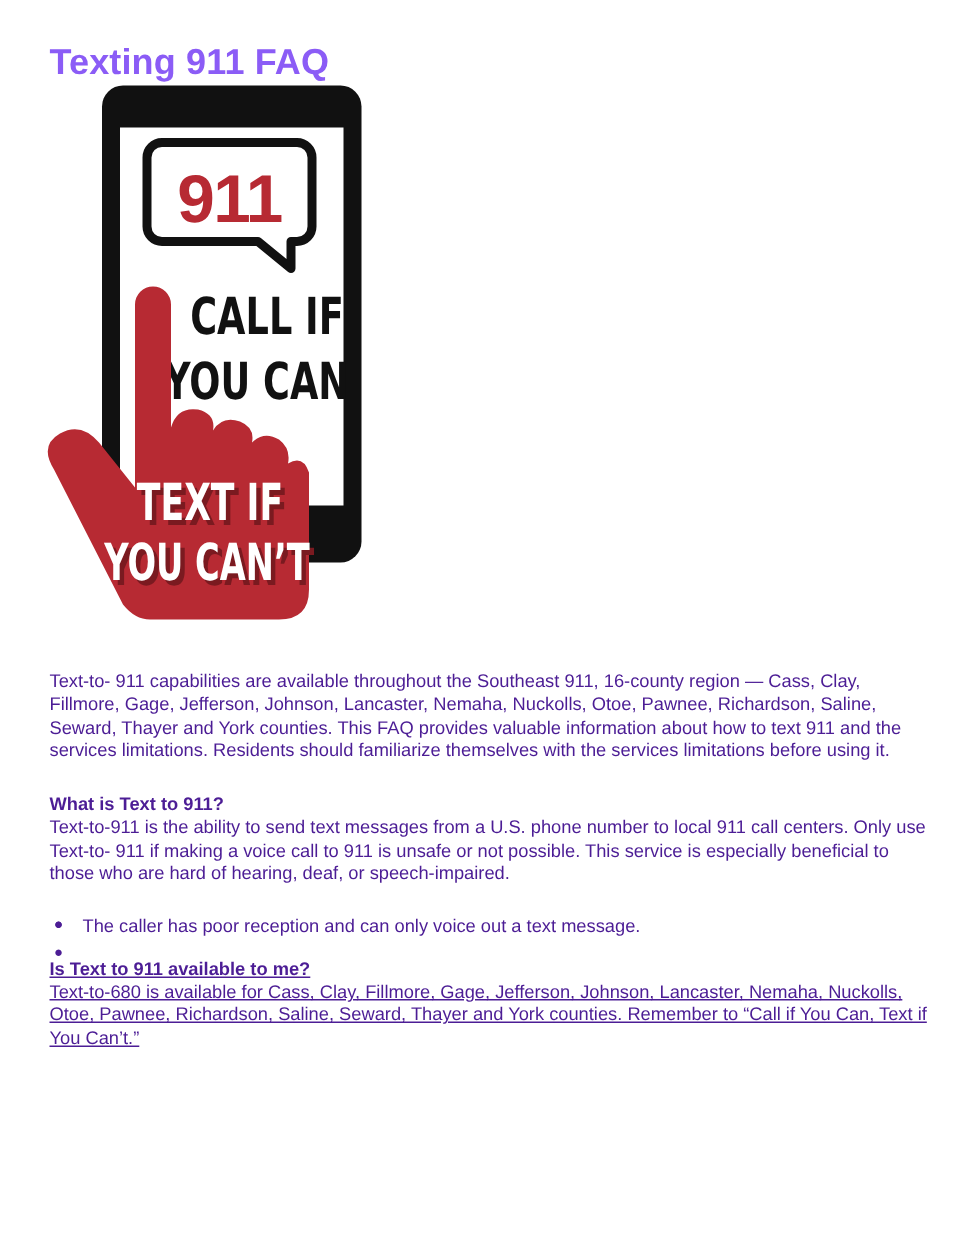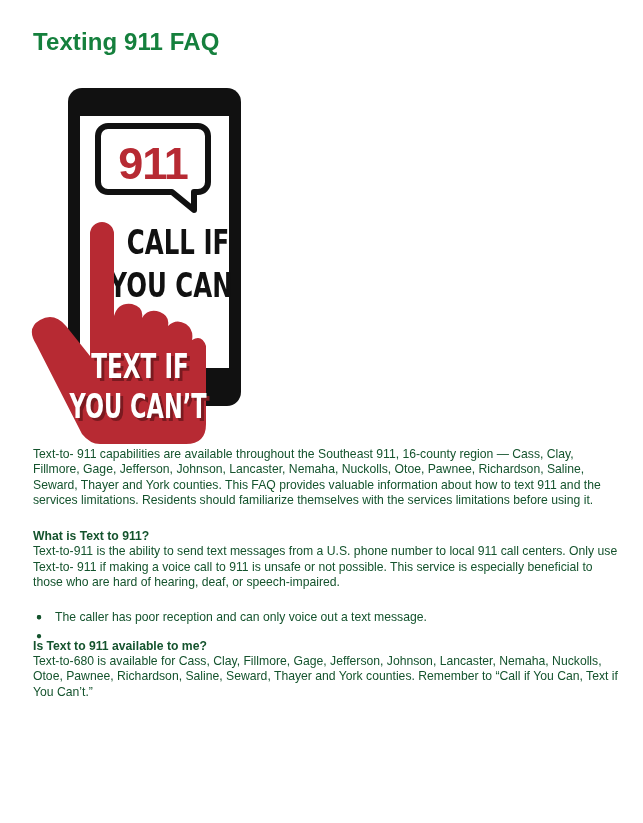--- a/index.html
+++ b/index.html
@@ -1,32 +1,32 @@
 <!DOCTYPE html>
 <html><head>
   <meta charset="utf-8">
   <style>
     html, body { margin: 0; padding: 0; background: #ffffff; }
     body { width: 643px; height: 823px; position: relative; overflow: hidden;
            font-family: "Liberation Sans", sans-serif; color: #111111; }
     .title { position: absolute; left: 33px; top: 28px; margin: 0;
              font-family: "Liberation Sans", sans-serif; font-weight: bold;
-             font-size: 24px; color: #15803d; letter-spacing: 0.1px; }
-    .graphic { position: absolute; left: 28px; top: 84px; width: 225px; height: 365px; }
+             font-size: 24px; color: #8b5cf6; letter-spacing: 0.1px; }
+    .graphic { position: absolute; left: 28px; top: 53px; width: 225px; height: 365px; }
     .graphic svg { display: block; }
     .content { position: absolute; left: 33px; top: 447px; width: 585px;
-               font-size: 12.2px; line-height: 15.3px; color: #14532d; }
+               font-size: 12.2px; line-height: 15.3px; color: #4c1d95; }
     .content p { margin: 0; }
     .content h3 { margin: 0; font-size: 12.2px; font-weight: bold; line-height: 15.3px; }
     .intro { margin-bottom: 21px !important; }
     .sec1 { margin-bottom: 10px; }
     .bullets { list-style: none; margin: 18px 0 0 0; padding: 0; }
     .bullets li { position: relative; padding-left: 22px; line-height: 18.5px; }
     .bullets li .dot { position: absolute; left: 3px; top: 0; font-size: 10px; }
-    .sec2 { margin-top: 12px; }
+    .sec2 { margin-top: 12px; text-decoration: underline; }
   </style>
 </head>
 <body>
 
 <h1 class="title">Texting 911 FAQ</h1>
 
 <div class="graphic">
   <svg width="225" height="365" viewBox="0 0 225 365" xmlns="http://www.w3.org/2000/svg">
 
     <g>

